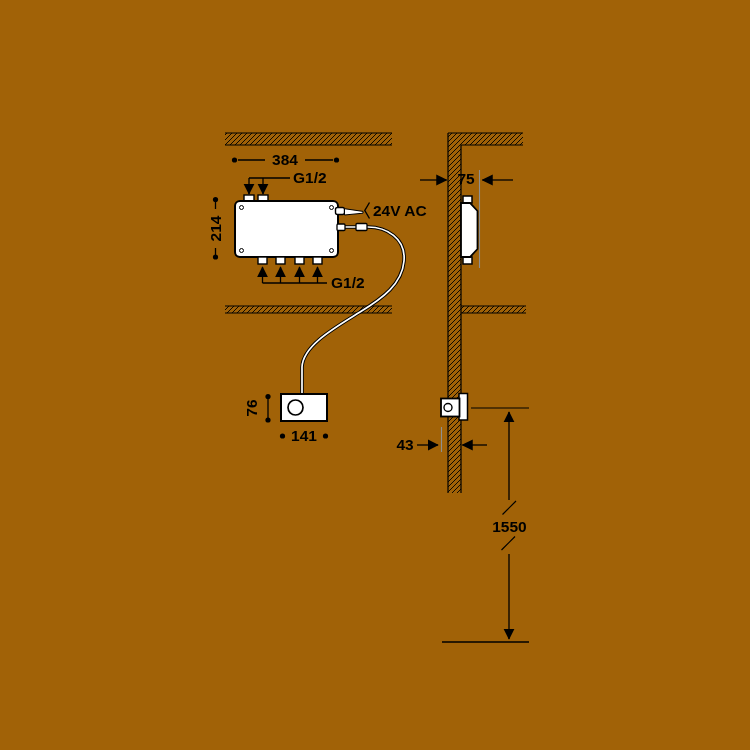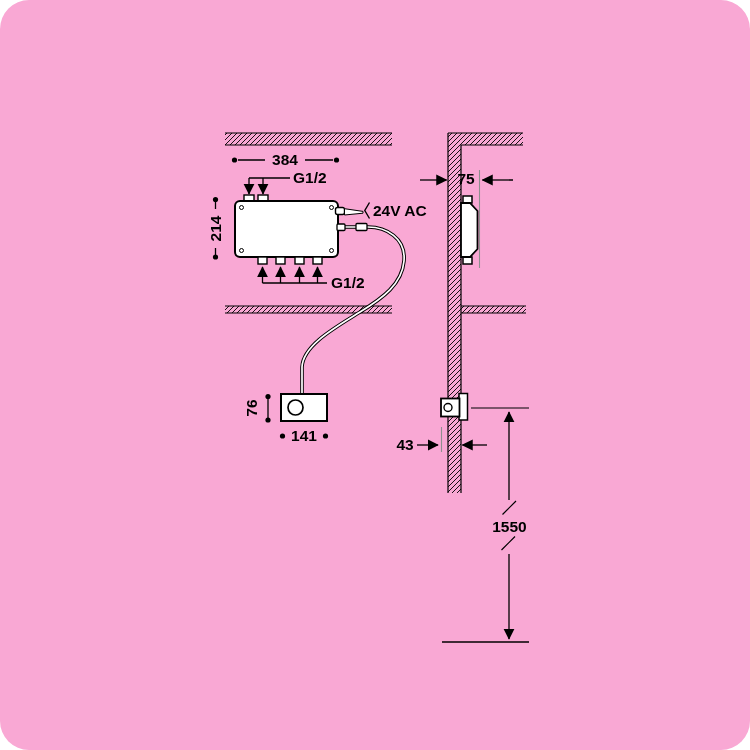--- a/index.html
+++ b/index.html
@@ -1,16 +1,16 @@
 <!DOCTYPE html>
 <html><head>
 <meta charset="utf-8">
 <style>
   html,body{margin:0;padding:0;background:#ffffff;}
-  .page{width:750px;height:750px;background:#f9a8d4;position:relative;overflow:hidden;border-radius:29px;}
+  .page{width:750px;height:750px;background:#a16207;position:relative;overflow:hidden;}
   svg{display:block;}
   text{font-family:"Liberation Sans","DejaVu Sans",sans-serif;font-weight:bold;fill:#000;}
   .dim{font-size:15.5px;}
   .lbl{font-size:15.5px;}
 </style>
 </head>
 <body>
 
 <div class="page">
 <svg width="750" height="750" viewBox="0 0 750 750">

